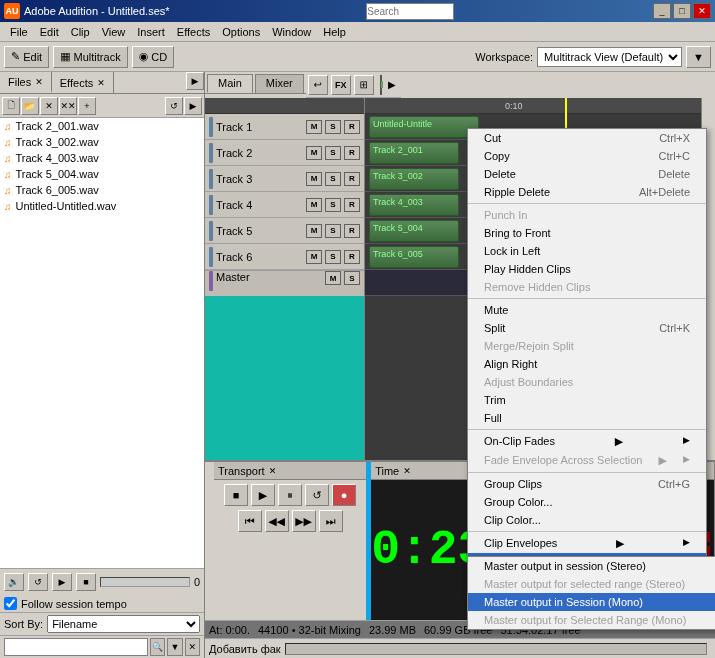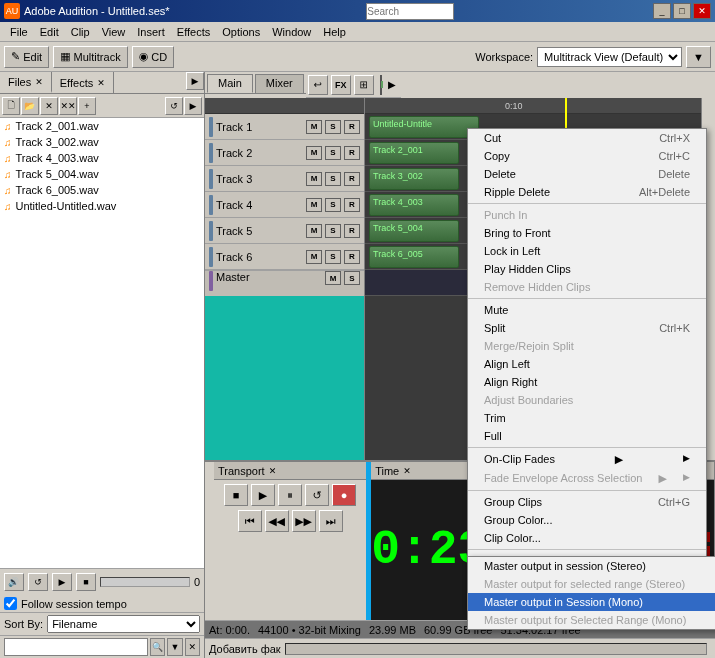--- a/index.html
+++ b/index.html
@@ -29,21 +29,21 @@
       gap: 4px;
     }
     .title-bar-icon {
       width: 16px;
       height: 16px;
       background: #ff6600;
       display: flex;
       align-items: center;
       justify-content: center;
       font-size: 9px;
-      font-weight: normal;
+      font-weight: bold;
       color: white;
       border-radius: 2px;
     }
     .title-bar-text {
       font-size: 11px;
       color: white;
     }
     .title-bar-buttons {
       display: flex;
       gap: 2px;
@@ -967,23 +967,20 @@
     <span>Mute</span>
   </div>
   <div class="ctx-item">
     <span>Split</span>
     <span style="color:#666;">Ctrl+K</span>
   </div>
   <div class="ctx-item disabled">
     <span>Merge/Rejoin Split</span>
   </div>
   <div class="ctx-item">
-    <span>Align Left</span>
-  </div>
-  <div class="ctx-item">
     <span>Align Right</span>
   </div>
   <div class="ctx-item disabled">
     <span>Adjust Boundaries</span>
   </div>
   <div class="ctx-item">
     <span>Trim</span>
   </div>
   <div class="ctx-item">
     <span>Full</span>

